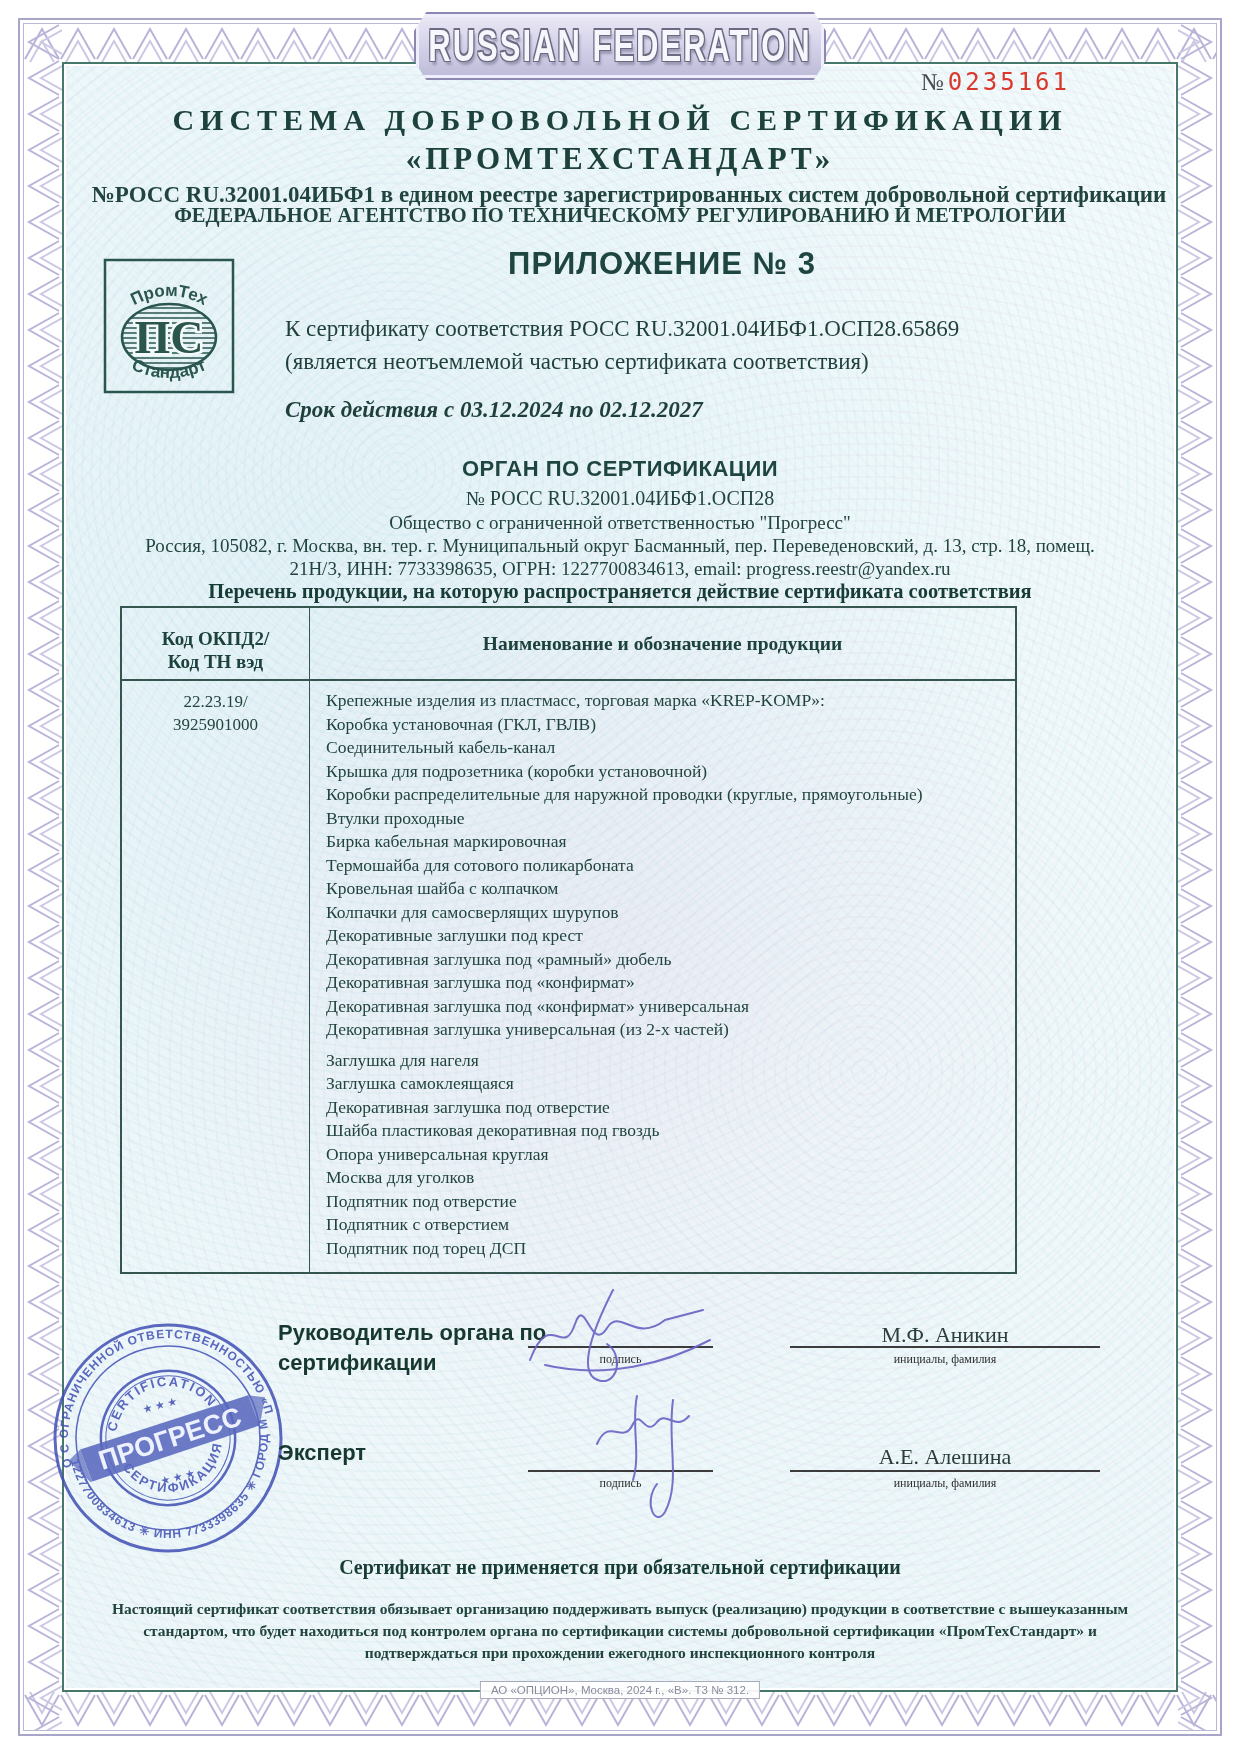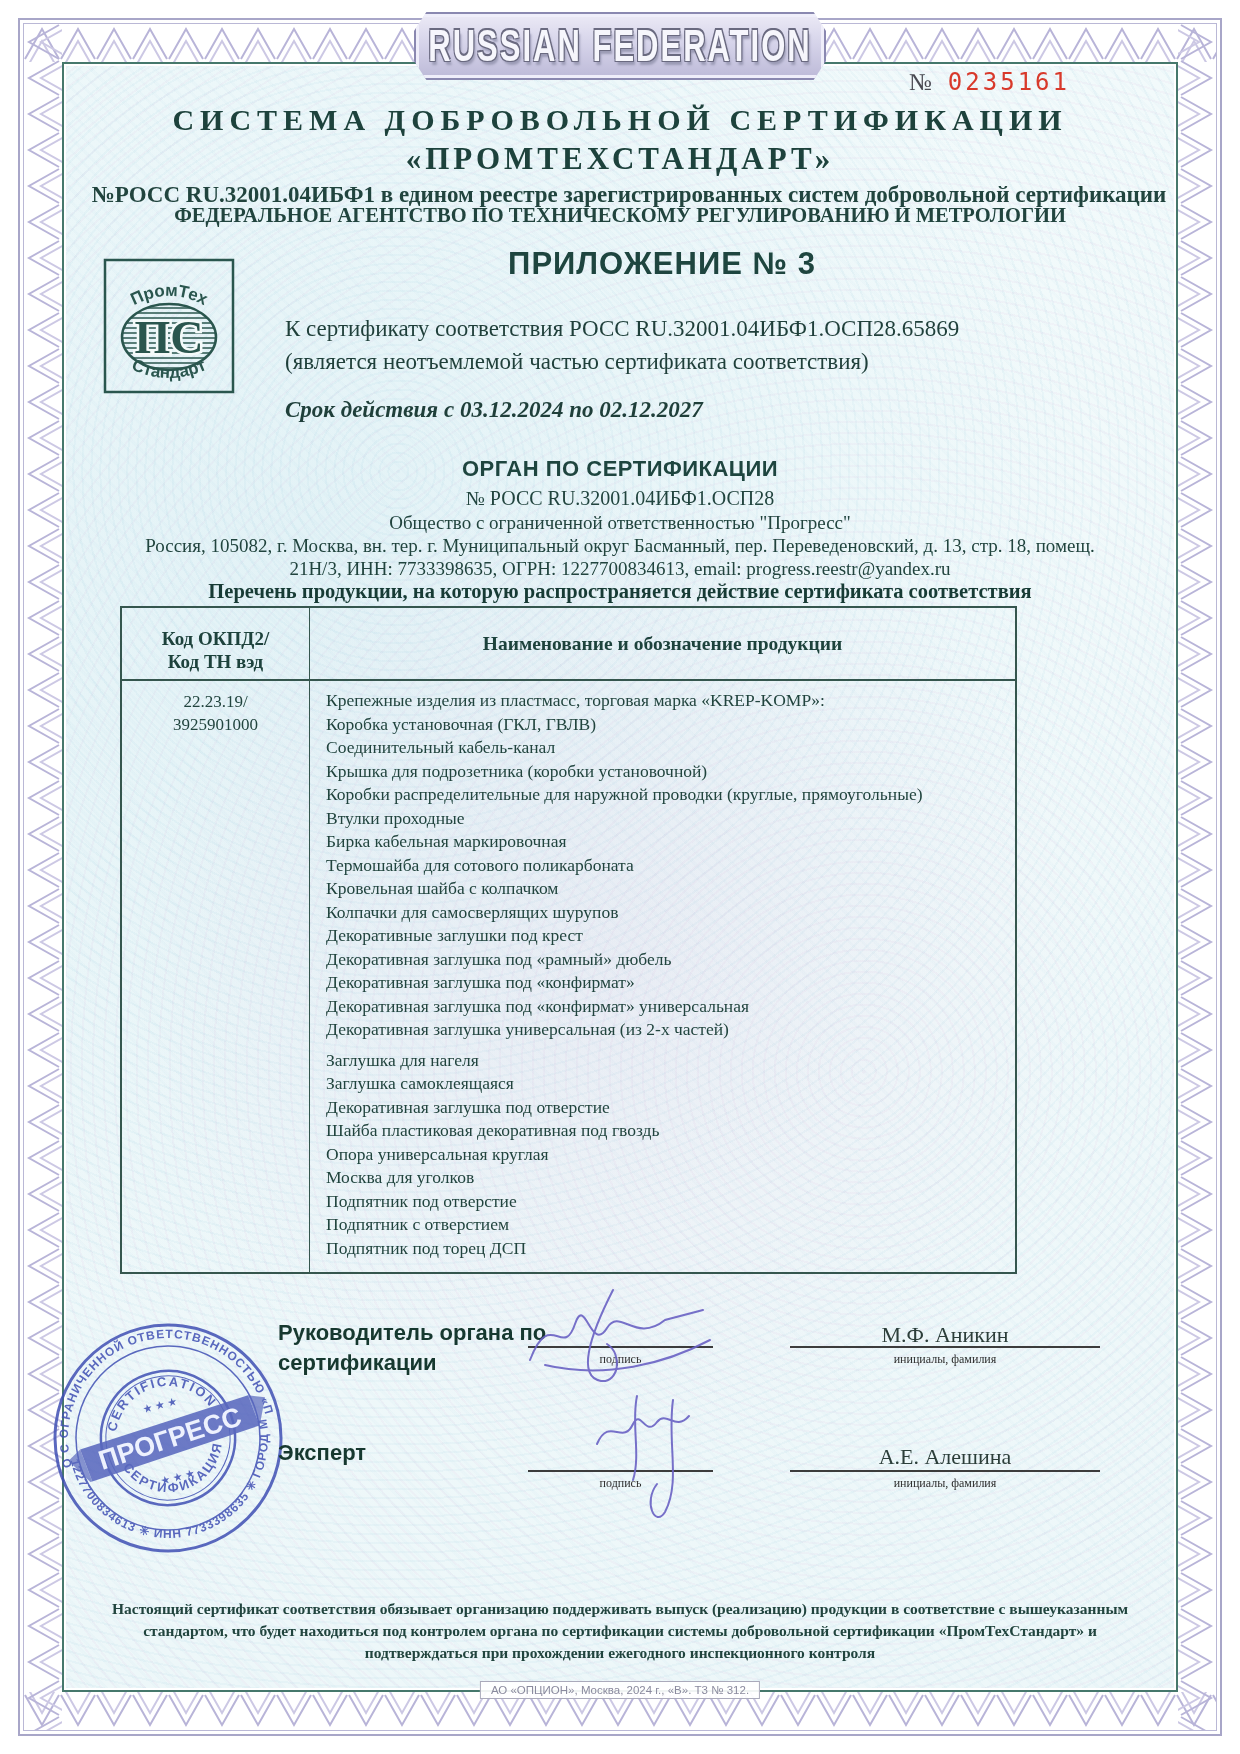--- a/index.html
+++ b/index.html
@@ -32,21 +32,21 @@
     clip-path:polygon(3% 0,97% 0,100% 28%,100% 72%,97% 100%,3% 100%,0 72%,0 28%);
     z-index:5;
   }
   .plaque-text{
     font-family:"Liberation Sans",sans-serif;font-weight:bold;font-size:31px;letter-spacing:2px;
     color:#f6f6fc;transform:scaleY(1.45);white-space:nowrap;
     text-shadow:-1px -1px 0 #6a6a80,1px -1px 0 #6a6a80,-1px 1px 0 #6a6a80,1px 1px 0 #6a6a80,2px 3px 2px #9a9ab4;
   }
   .cert-no{position:absolute;top:68px;right:170px;white-space:nowrap;z-index:4;}
   .cert-no .no{font-size:24px;color:#4a4a52;}
-  .cert-no .digits{font-family:"DejaVu Sans Mono",monospace;font-size:24px;color:#d8392b;letter-spacing:3px;margin-left:12px;}
+  .cert-no .digits{font-family:"DejaVu Sans Mono",monospace;font-size:24px;color:#d8392b;letter-spacing:3px;}
   .c{position:absolute;left:0;width:100%;text-align:center;color:#1d423c;}
   .title1{top:103px;font-size:30px;font-weight:bold;letter-spacing:6px;}
   .title2{top:141px;font-size:31px;font-weight:bold;letter-spacing:4px;}
   .registry{top:182px;font-size:23px;font-weight:bold;color:#21443e;padding-left:9px;}
   .agency{top:204px;font-size:20.5px;font-weight:bold;color:#21443e;}
   .annex-title{top:246px;font-family:"Liberation Sans",sans-serif;font-size:31px;font-weight:bold;color:#1e453f;letter-spacing:1px;padding-left:42px;}
   .logo{position:absolute;left:103px;top:258px;z-index:3;}
   .cert-line1{position:absolute;left:285px;top:316px;font-size:23px;color:#1f3f3a;}
   .cert-line2{position:absolute;left:285px;top:349px;font-size:23px;color:#1f3f3a;}
   .validity{position:absolute;left:285px;top:397px;font-size:23px;font-weight:bold;color:#1f3f3a;font-style:italic;}
@@ -290,15 +290,16 @@
       <path d="M88,18 C82,60 96,100 80,130 C70,146 58,120 72,102"></path>
       <path d="M52,14 C46,42 56,72 48,98"></path>
     </g>
   </svg>
   <div class="sigline" style="left:528px;top:1470px;width:185px;"></div>
   <div class="siglabel" style="left:528px;top:1476px;width:185px;">подпись</div>
   <div class="signame" style="left:800px;top:1444px;width:290px;">А.Е. Алешина</div>
   <div class="sigline" style="left:790px;top:1470px;width:310px;"></div>
   <div class="siglabel" style="left:790px;top:1476px;width:310px;">инициалы, фамилия</div>
 
+  <div class="c nomand">Сертификат не применяется при обязательной сертификации</div>
   <div class="note">Настоящий сертификат соответствия обязывает организацию поддерживать выпуск (реализацию) продукции в соответствие с вышеуказанным стандартом, что будет находиться под контролем органа по сертификации системы добровольной сертификации «ПромТехСтандарт» и подтверждаться при прохождении ежегодного инспекционного контроля</div>
   <div class="printinfo">АО «ОПЦИОН», Москва, 2024 г., «В». Т3 № 312.</div>
 </div>
 
 </body></html>

